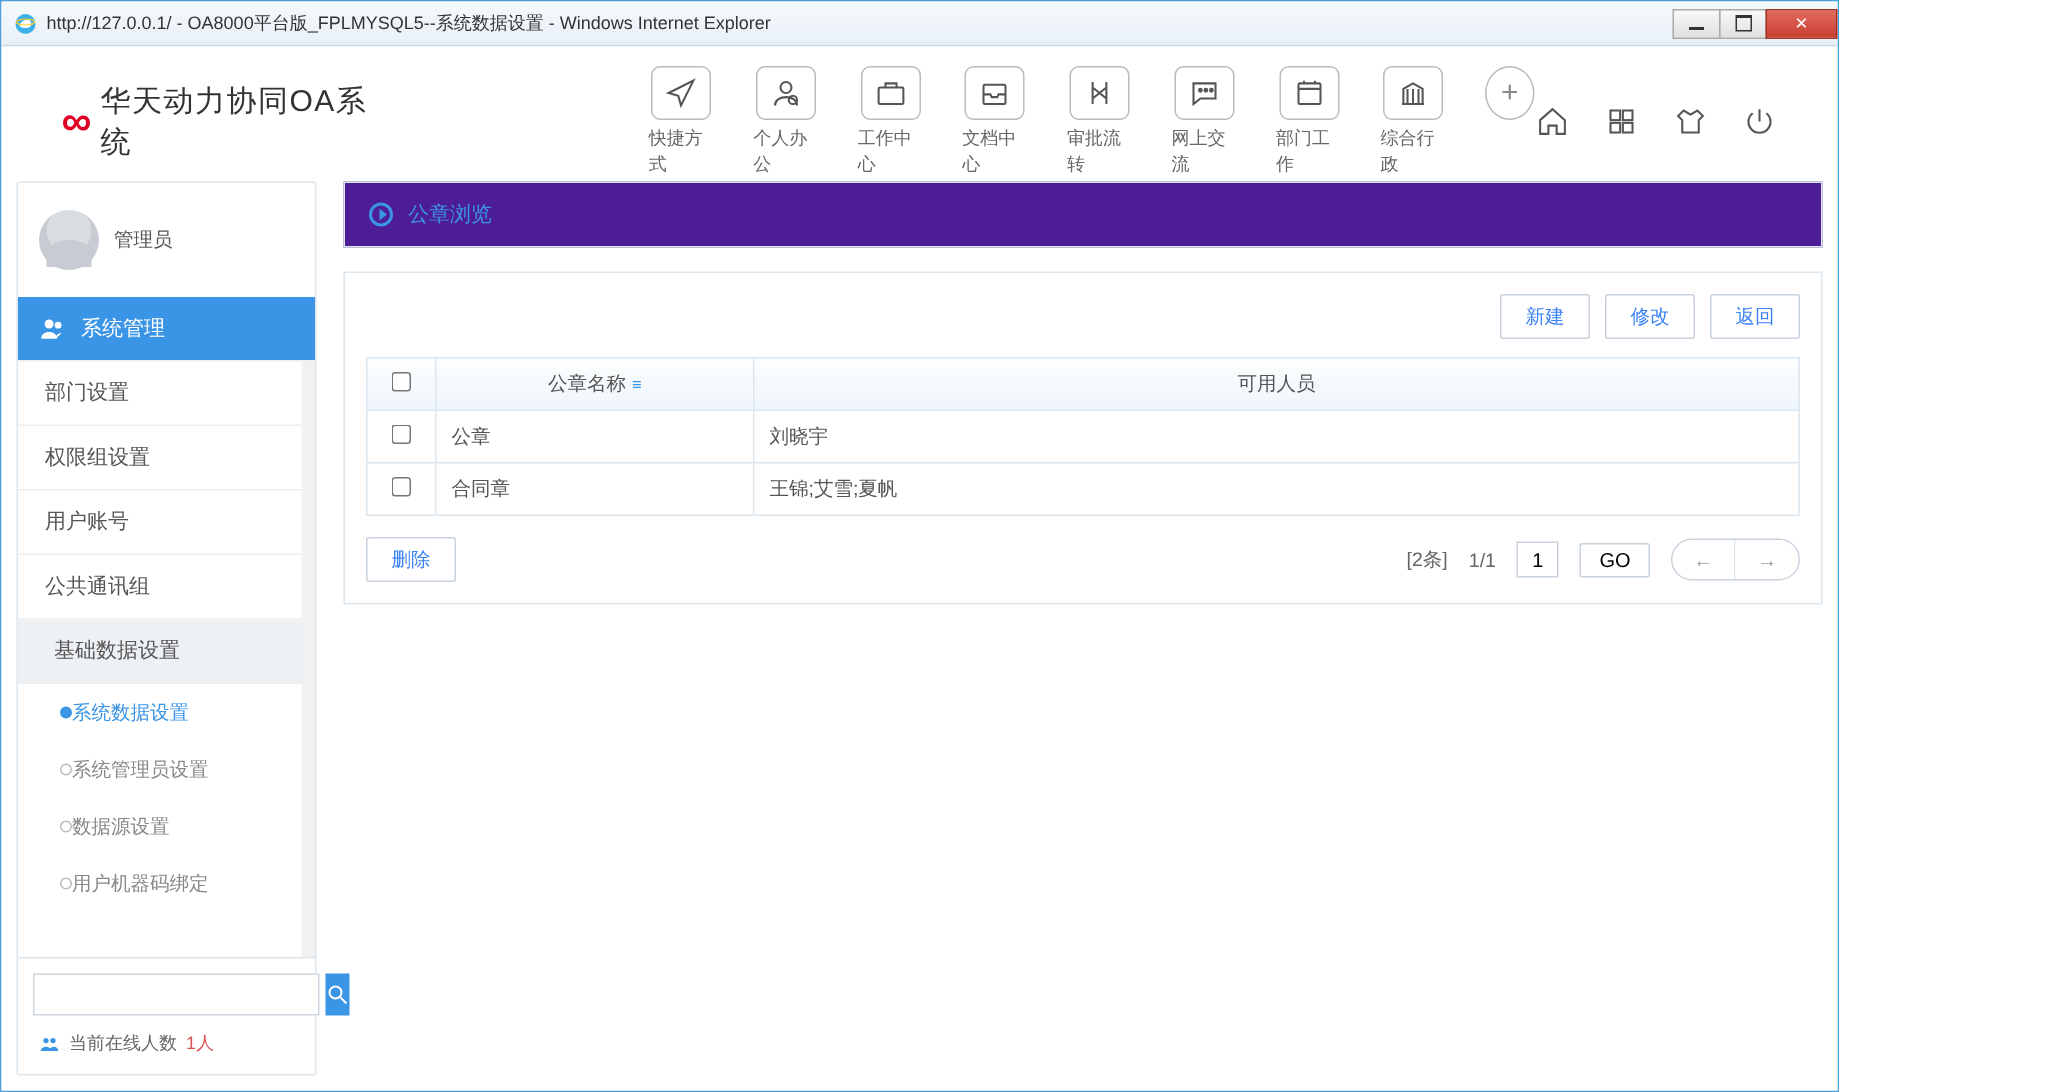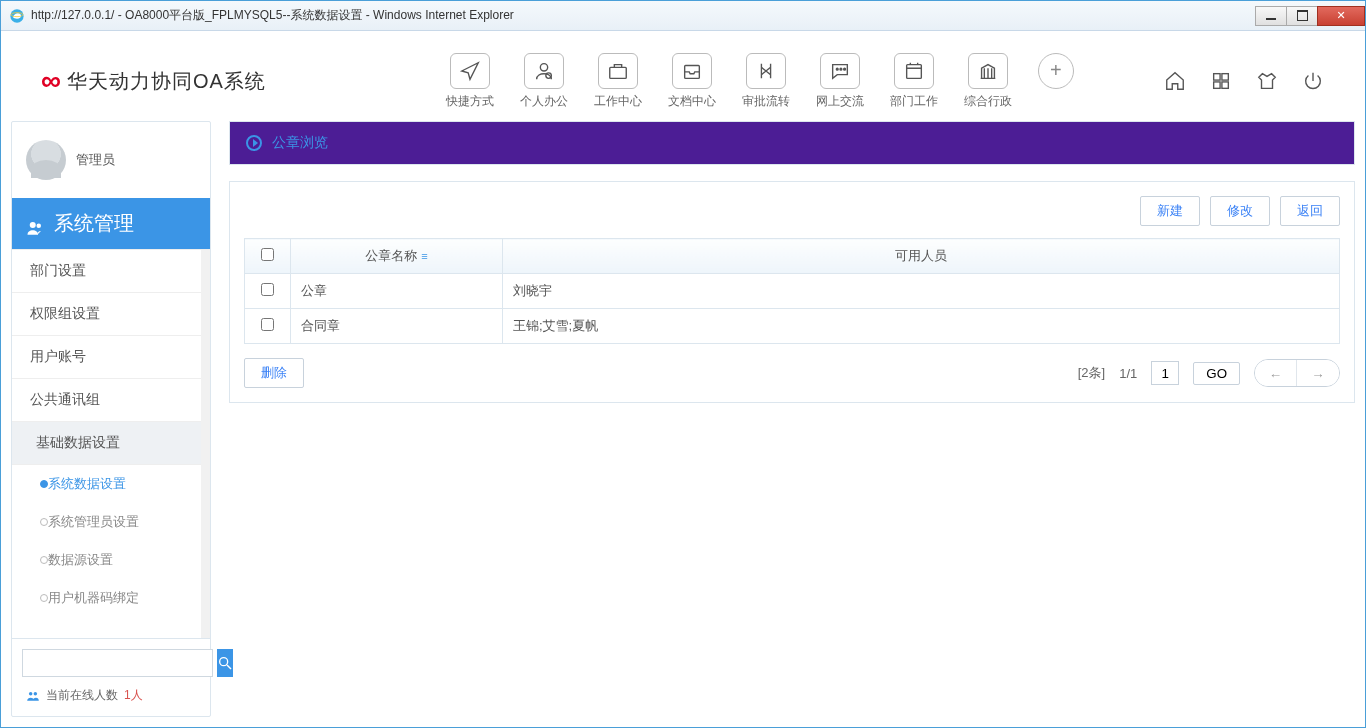--- a/index.html
+++ b/index.html
@@ -1,19 +1,19 @@
 <!DOCTYPE html>
 <html><head>
 <meta charset="utf-8">
 <style>
 * { box-sizing: border-box; margin: 0; padding: 0; font-family: "Microsoft YaHei", Arial, sans-serif; }
 body { background: #fff; font-size: 13px; color: #555; overflow: hidden; }
 
 
-.browser-window { width: 1366px; height: 728px; border: 1px solid #4a9fd8; background: #fff; position: relative; }
+.browser-window { width: 1226px; height: 728px; border: 1px solid #4a9fd8; background: #fff; position: relative; }
 .titlebar { height: 30px; background: linear-gradient(#f5f9fc, #e8f0f7); border-bottom: 1px solid #c8d8e8; display: flex; align-items: center; padding: 0 0 0 8px; font-size: 12px; color: #333; }
 .titlebar .ie-icon { width: 16px; height: 16px; margin-right: 6px; }
 .titlebar .win-controls { margin-left: auto; display: flex; }
 .titlebar .wc { width: 32px; height: 20px; border: 1px solid #aaa; background: linear-gradient(#f8f8f8,#e0e0e0); margin-left: -1px; display:flex; align-items:center; justify-content:center; font-size:11px; color:#333; cursor:pointer;}
 .titlebar .wc.close { width: 48px; background: linear-gradient(#e26a5e,#c84032); color:#fff; border-color:#a03020;}
 .titlebar .wc.min::before{content:"";width:10px;height:2px;background:#333;margin-top:6px;}
 .titlebar .wc.max::before{content:"";width:9px;height:8px;border:1px solid #333;border-top:2px solid #333;}
 .titlebar .wc.close::before{content:"✕";font-size:11px;}
 
 .app-area { position: absolute; top: 30px; left: 0; right: 0; bottom: 0; padding: 10px; background: #fff; }
@@ -31,21 +31,21 @@
 .header-right { margin-left: auto; display: flex; gap: 22px; color:#555; }
 .header-right .ico { width:24px; height:24px; cursor:pointer; display:flex; align-items:center; justify-content:center;}
 .header-right svg{width:22px;height:22px;stroke:#555;fill:none;stroke-width:1.5;}
 
 
 .app-body { display: flex; height: calc(100% - 80px); }
 .sidebar { width: 200px; border: 1px solid #dce6ee; border-radius: 2px; display:flex; flex-direction:column; background:#fff; }
 .profile { display:flex; align-items:center; padding:18px 14px; gap:10px; }
 .avatar { width:40px; height:40px; border-radius:50%; background: radial-gradient(circle at 50% 35%, #d8dde1 45%, #c6ccd1 46%); position:relative;}
 .avatar::after{content:"";position:absolute;bottom:2px;left:5px;right:5px;height:18px;border-radius:50% 50% 0 0;background:#c6ccd1;}
-.side-title { background:#3b95e6; color:#fff; padding:12px 14px; display:flex; align-items:flex-end; gap:10px; font-size:20px;}
+.side-title { background:#3b95e6; color:#fff; padding:12px 14px; display:flex; align-items:center; gap:10px; font-size:14px;}
 .side-title svg{width:18px;height:18px;fill:#fff;}
 .side-scroll { flex:1; overflow:hidden; position:relative; border-top:1px solid #eee;}
 .side-scroll::after{content:"";position:absolute;right:0;top:0;width:9px;height:100%;background:#f1f1f1;}
 .side-scroll .thumb{position:absolute;right:1px;top:0;width:7px;height:80px;background:#c1c1c1;border-radius:3px;}
 .side-scroll .blue-handle{position:absolute;right:-6px;top:115px;width:12px;height:50px;background:#3b95e6;border-radius:6px 0 0 6px;}
 .side-scroll .blue-handle::before{content:"‹";color:#fff;position:absolute;left:2px;top:16px;font-size:12px;}
 .menu-item { padding:12px 18px; border-bottom:1px solid #eee; font-size:14px; color:#555; cursor:pointer; }
 .menu-item.selected { background:#eef1f4;padding-left:24px; }
 .sub-item { display:flex; align-items:center; padding:10px 18px 10px 28px; font-size:13px; color:#888; cursor:pointer;}
 .sub-item.active { color:#3b95e6; }

